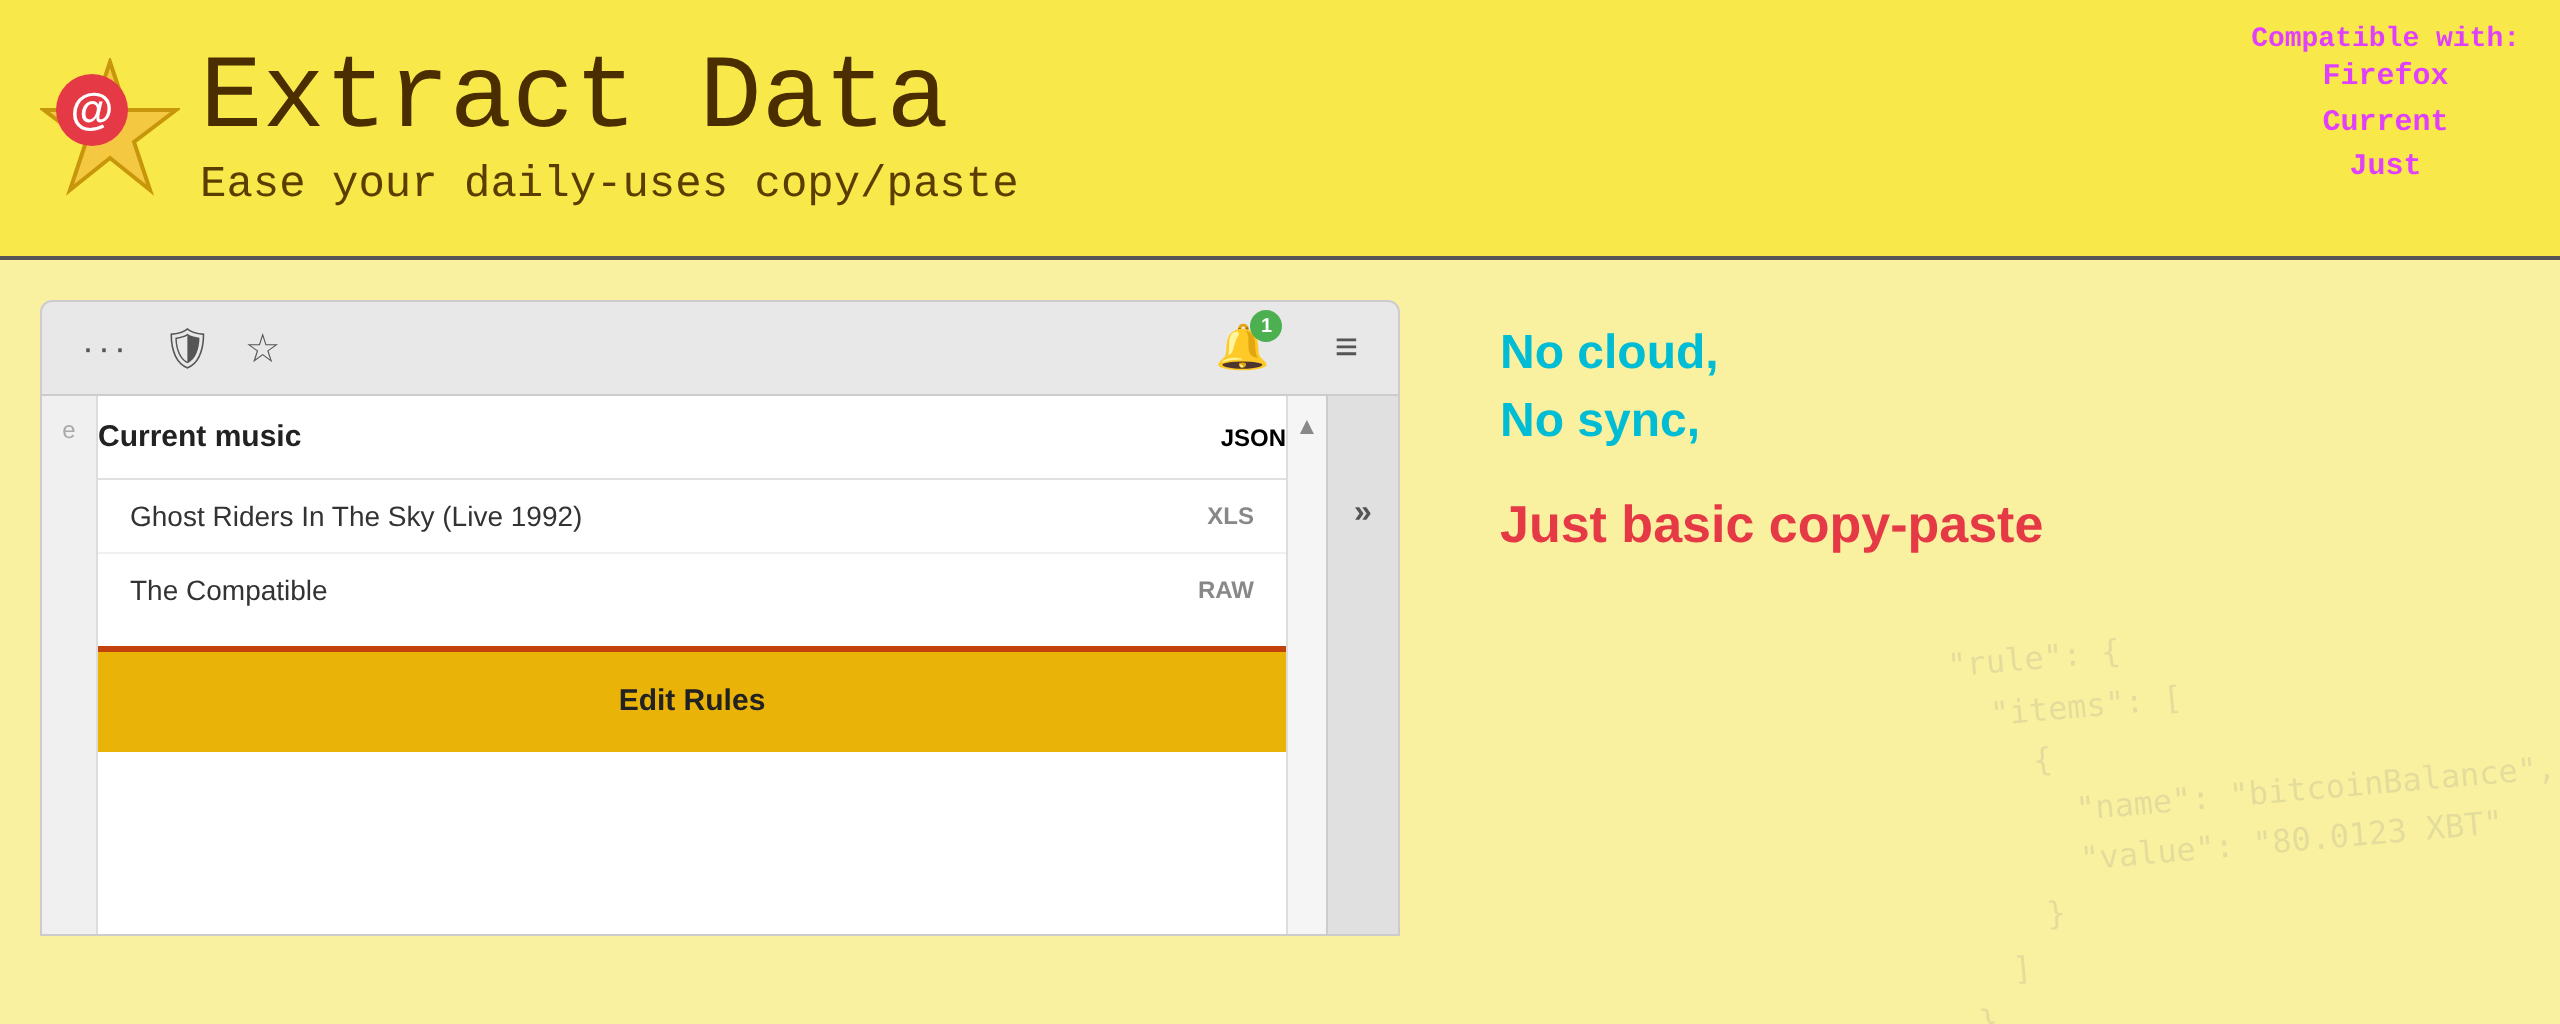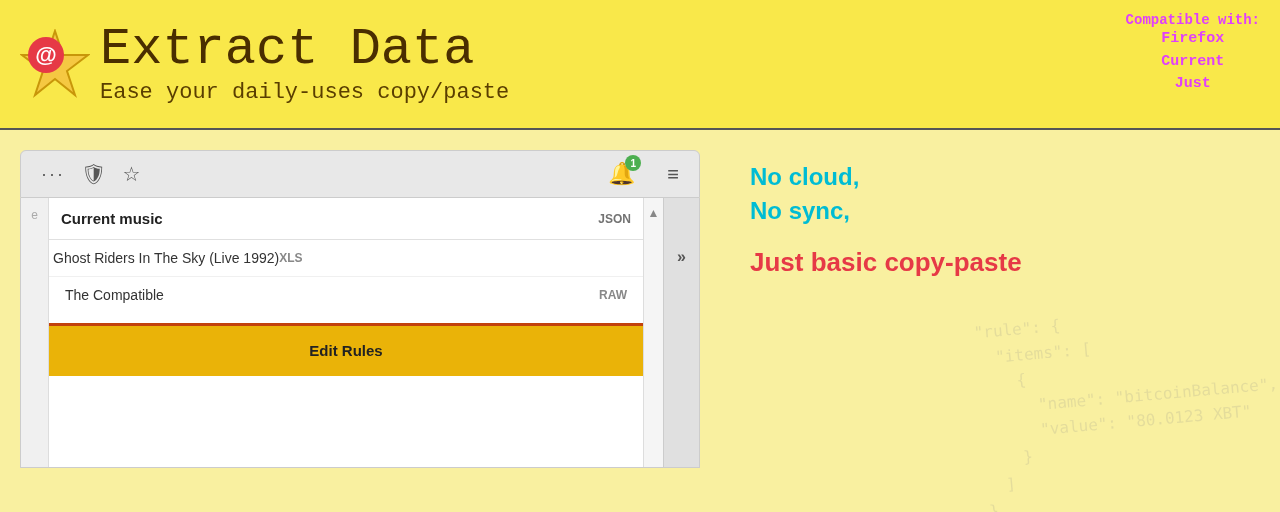--- a/index.html
+++ b/index.html
@@ -188,44 +188,45 @@
       font-size: 12px;
       color: #aaa;
     }
 
     #popup-panel {
       flex: 1;
       background: white;
     }
 
     #popup-header {
-      padding: 12px 12px;
+      padding: 12px 0;
       border-bottom: 1px solid #e0e0e0;
       display: flex;
       align-items: center;
       justify-content: space-between;
     }
 
     #popup-title {
       font-size: 15px;
       font-weight: bold;
       color: #222;
     }
 
     #json-btn {
       font-size: 12px;
-      color: #737373;
+      color: #000000;
       font-weight: bold;
     }
 
     #popup-row1 {
-      padding: 10px 4px;
+      padding: 10px 16px;
       border-bottom: 1px solid #f0f0f0;
       display: flex;
       align-items: center;
+      justify-content: space-between;
     }
 
     #popup-row1-text {
       font-size: 14px;
       color: #333;
     }
 
     #xls-btn {
       font-size: 12px;
       color: #888;

